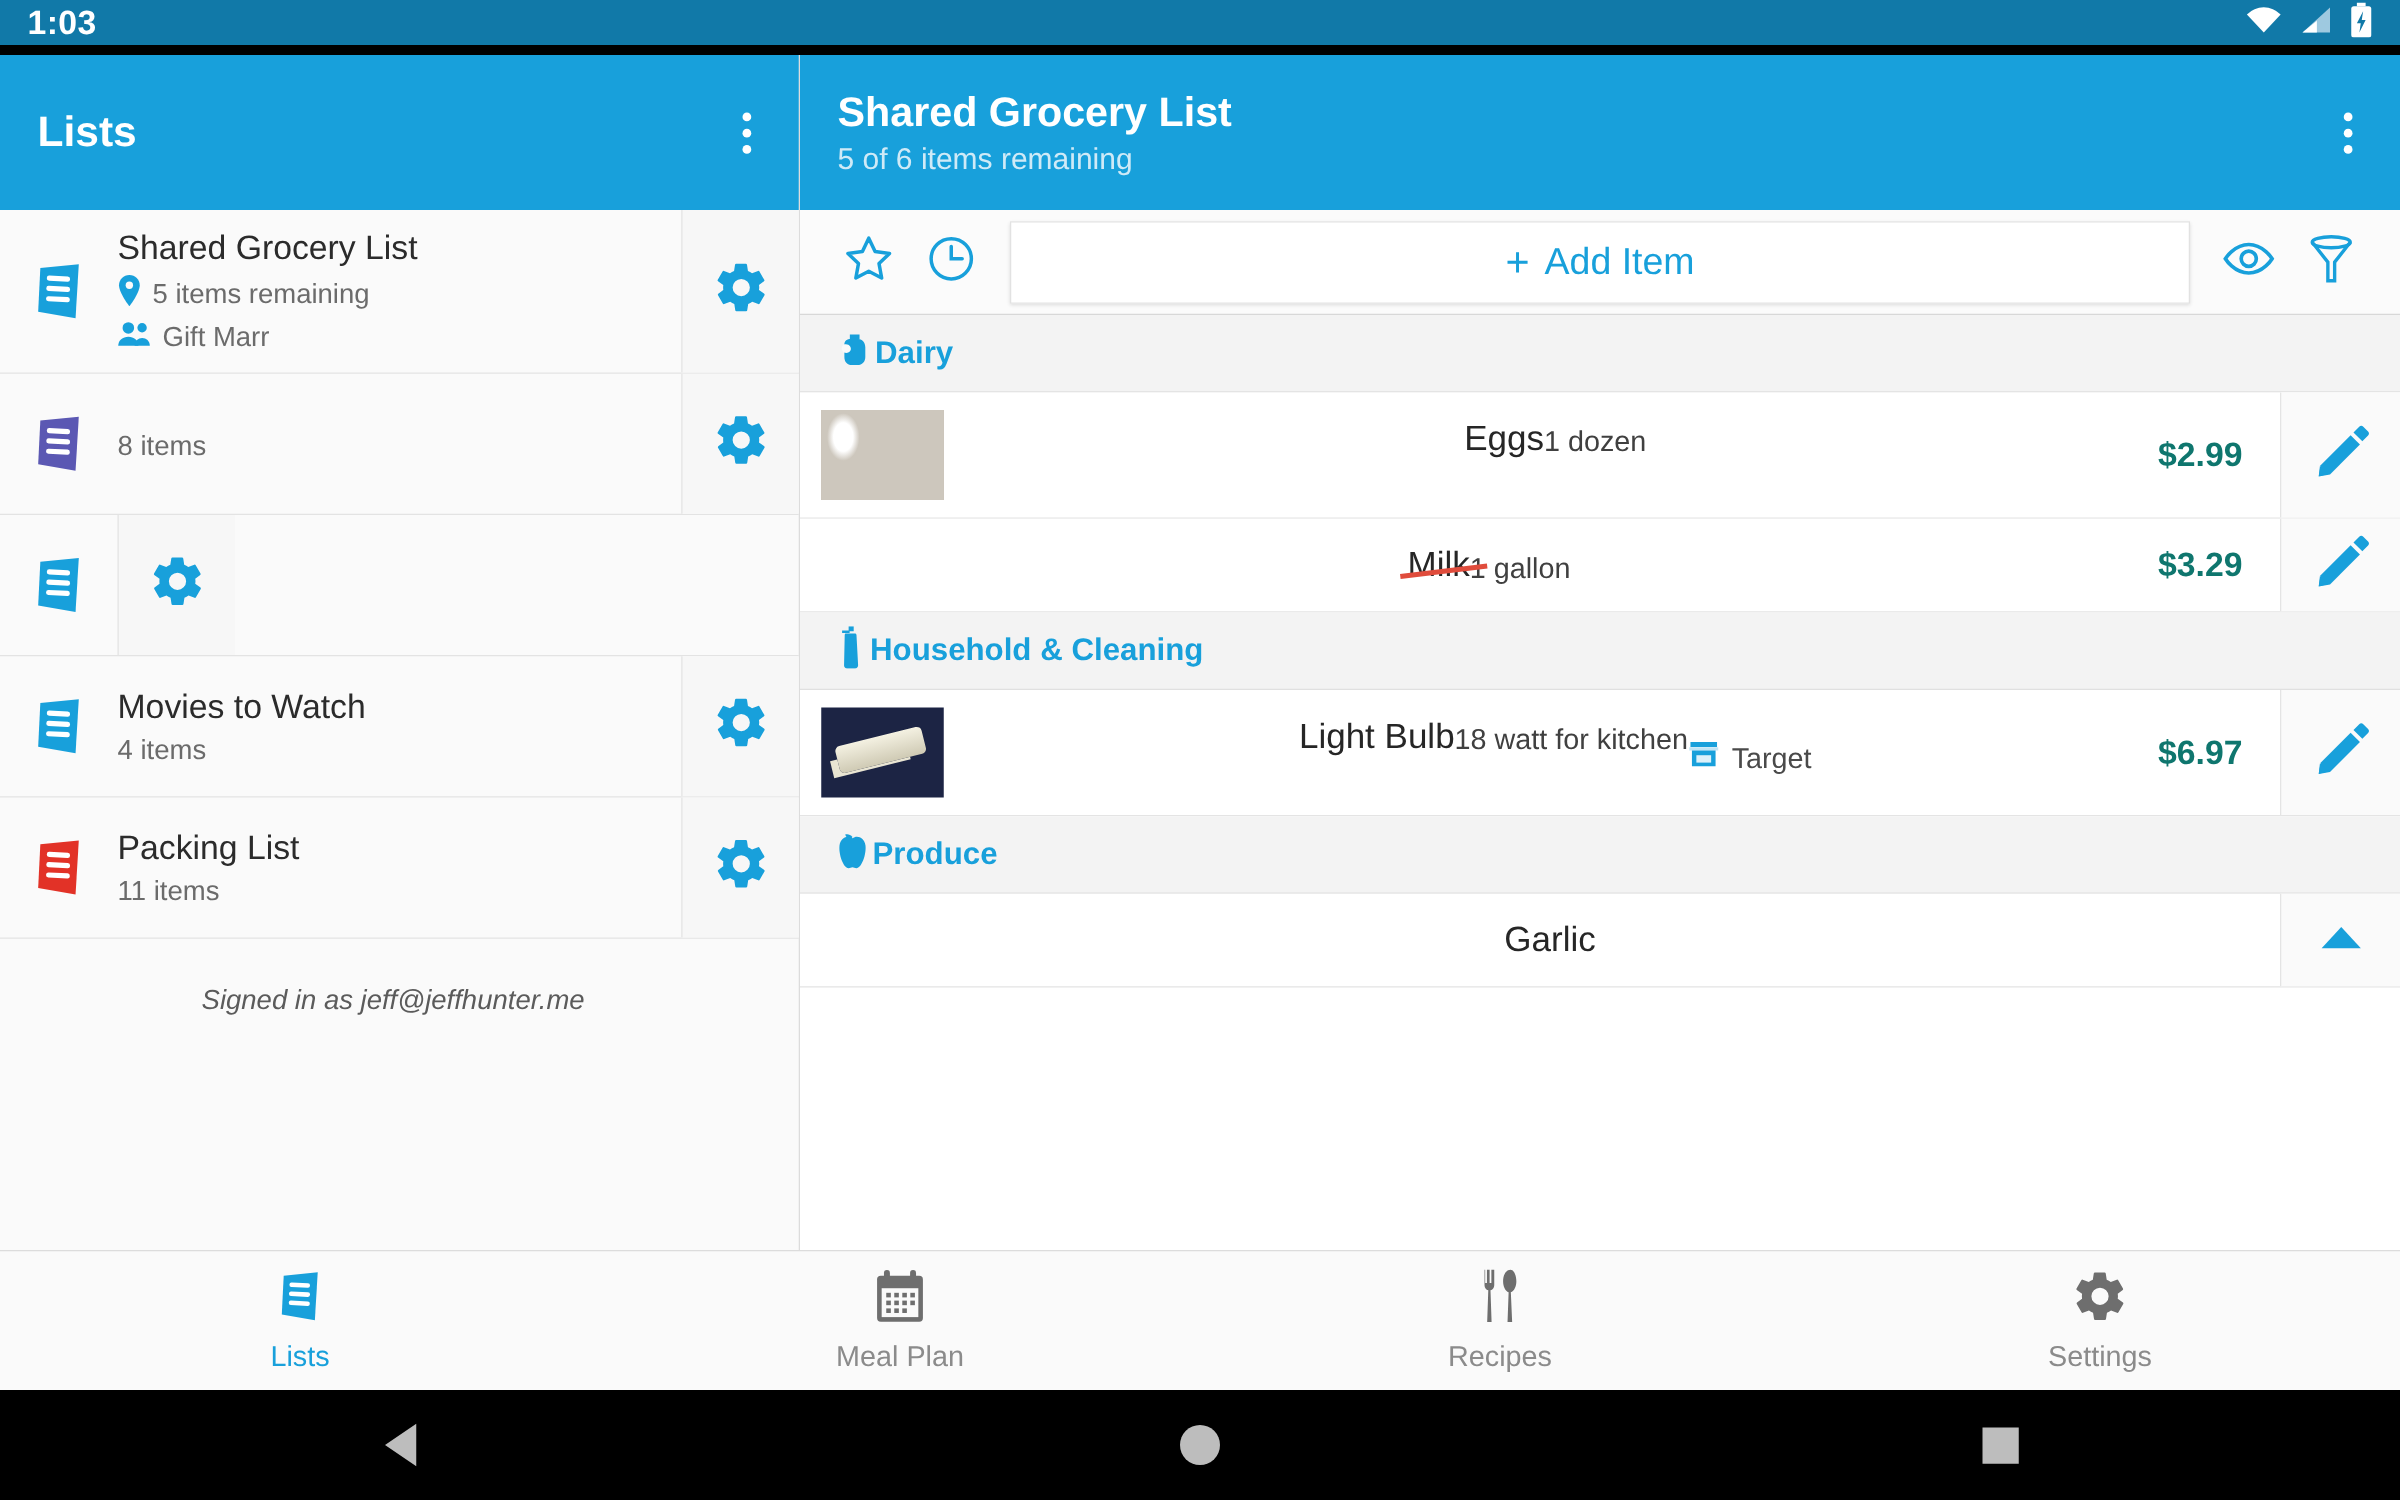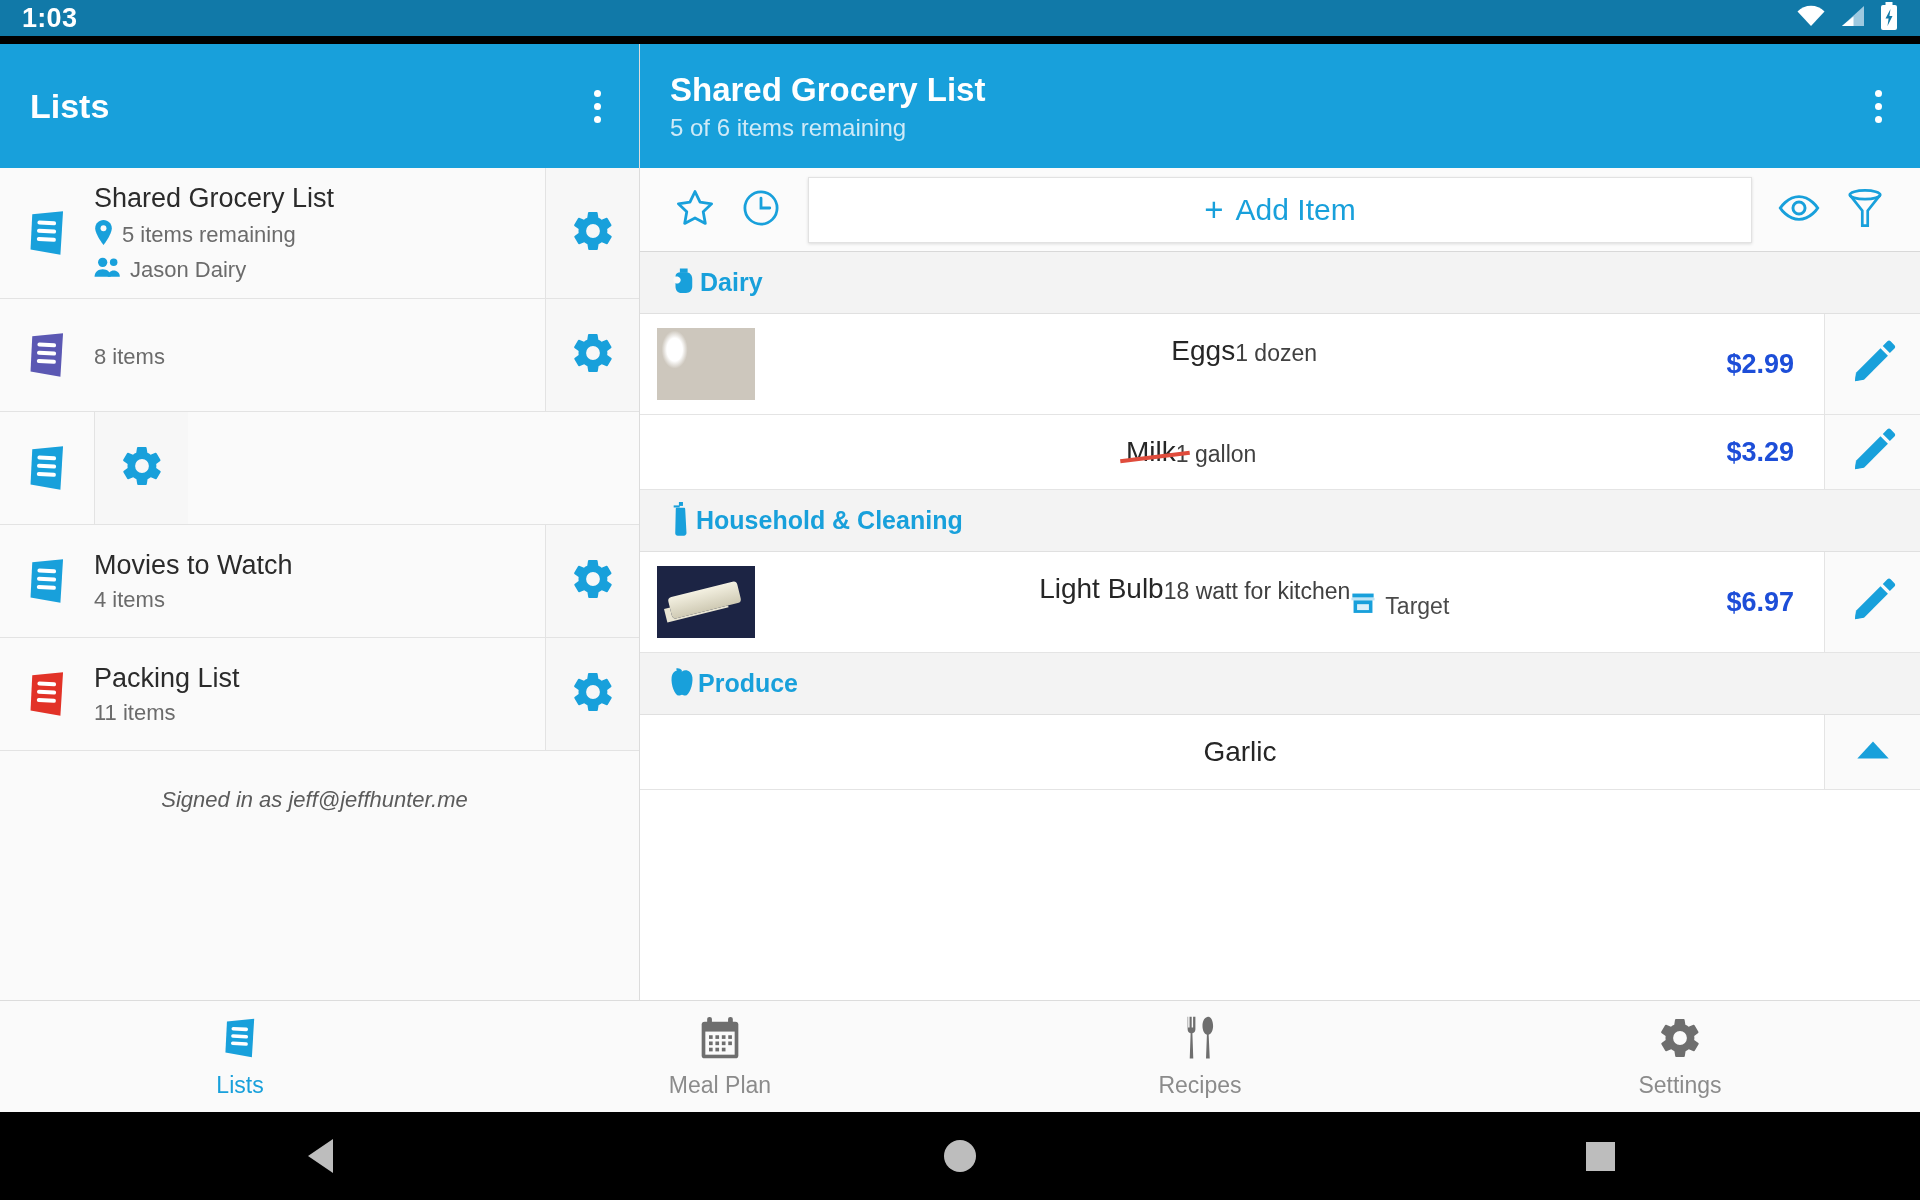--- a/index.html
+++ b/index.html
@@ -107,21 +107,21 @@
   }
   .itemrow .itbody { flex: 1; display: flex; flex-direction: row; justify-content: center; padding: 20px 10px 20px 0; }
   .itemrow.noimg .itbody { padding-left: 26px; }
   .itname { font-size: 28px; color: #262626; line-height: 1.22; position: relative; display: inline-block; align-self: flex-start; }
   .itname.crossed::after {
     content: ""; position: absolute; left: -6px; right: -14px; top: 58%;
     height: 4px; background: #e04c3c; transform: rotate(-7deg);
   }
   .itsub { font-size: 23px; color: #404040; margin-top: 6px; }
   .itstore { font-size: 23px; color: #4a4a4a; margin-top: 8px; display: flex; align-items: center; gap: 9px; }
-  .itprice { display: flex; align-items: center; font-size: 27px; color: #1d4ed8; font-weight: bold;
+  .itprice { display: flex; align-items: center; font-size: 27px; color: #0f766e; font-weight: bold;
              padding-right: 30px; flex: none; }
   .itedit { width: 96px; flex: none; border-left: 1px solid #e4e4e4; background: #fafafa;
             display: flex; align-items: center; justify-content: center; cursor: pointer; }
 
   .totalsbar {
     height: 56px; background: #f4f4f4; border-top: 1px solid #d8d8d8;
     display: flex; align-items: center; justify-content: space-between;
     padding: 0 30px; font-size: 24px; color: #3c3c3c;
     position: absolute; left: 0; right: 0; bottom: 0;
   }
@@ -207,21 +207,21 @@
                   </svg></span>
                 <span>5 items remaining</span>
               </div>
               <div class="lmeta">
                 <span><svg width="27" height="22" viewBox="0 0 28 22">
                     <circle cx="9" cy="6.2" r="4.8" fill="#18a0db"></circle>
                     <path d="M.6 21c0-4.7 3.8-7.6 8.4-7.6s8.4 2.9 8.4 7.6z" fill="#18a0db"></path>
                     <circle cx="20.4" cy="6" r="3.9" fill="#18a0db"></circle>
                     <path d="M14.2 21c0-4 3-6.4 6.3-6.4 3.3 0 6.3 2.4 6.3 6.4z" fill="#18a0db"></path>
                   </svg></span>
-                <span>Jason Dairy</span>
+                <span>Gift Marr</span>
               </div>
             </div>
             <div class="lgear">
               <span><svg width="46" height="46" viewBox="0 0 24 24">
                   <path fill="#18a0db" d="M19.4 13a7.6 7.6 0 0 0 .1-1 7.6 7.6 0 0 0-.1-1l2.1-1.6a.5.5 0 0 0 .1-.6l-2-3.5a.5.5 0 0 0-.6-.2l-2.5 1a7.3 7.3 0 0 0-1.7-1l-.4-2.6a.5.5 0 0 0-.5-.4h-4a.5.5 0 0 0-.5.4l-.4 2.6a7.3 7.3 0 0 0-1.7 1l-2.5-1a.5.5 0 0 0-.6.2l-2 3.5a.5.5 0 0 0 .1.6L4.5 11a7.6 7.6 0 0 0 0 2l-2.1 1.6a.5.5 0 0 0-.1.6l2 3.5a.5.5 0 0 0 .6.2l2.5-1a7.3 7.3 0 0 0 1.7 1l.4 2.6a.5.5 0 0 0 .5.4h4a.5.5 0 0 0 .5-.4l.4-2.6a7.3 7.3 0 0 0 1.7-1l2.5 1a.5.5 0 0 0 .6-.2l2-3.5a.5.5 0 0 0-.1-.6zM12 15.6A3.6 3.6 0 1 1 15.6 12 3.6 3.6 0 0 1 12 15.6z"></path>
                 </svg></span>
             </div>
           </div>
           <div class="listrow">
             <div class="licon">

